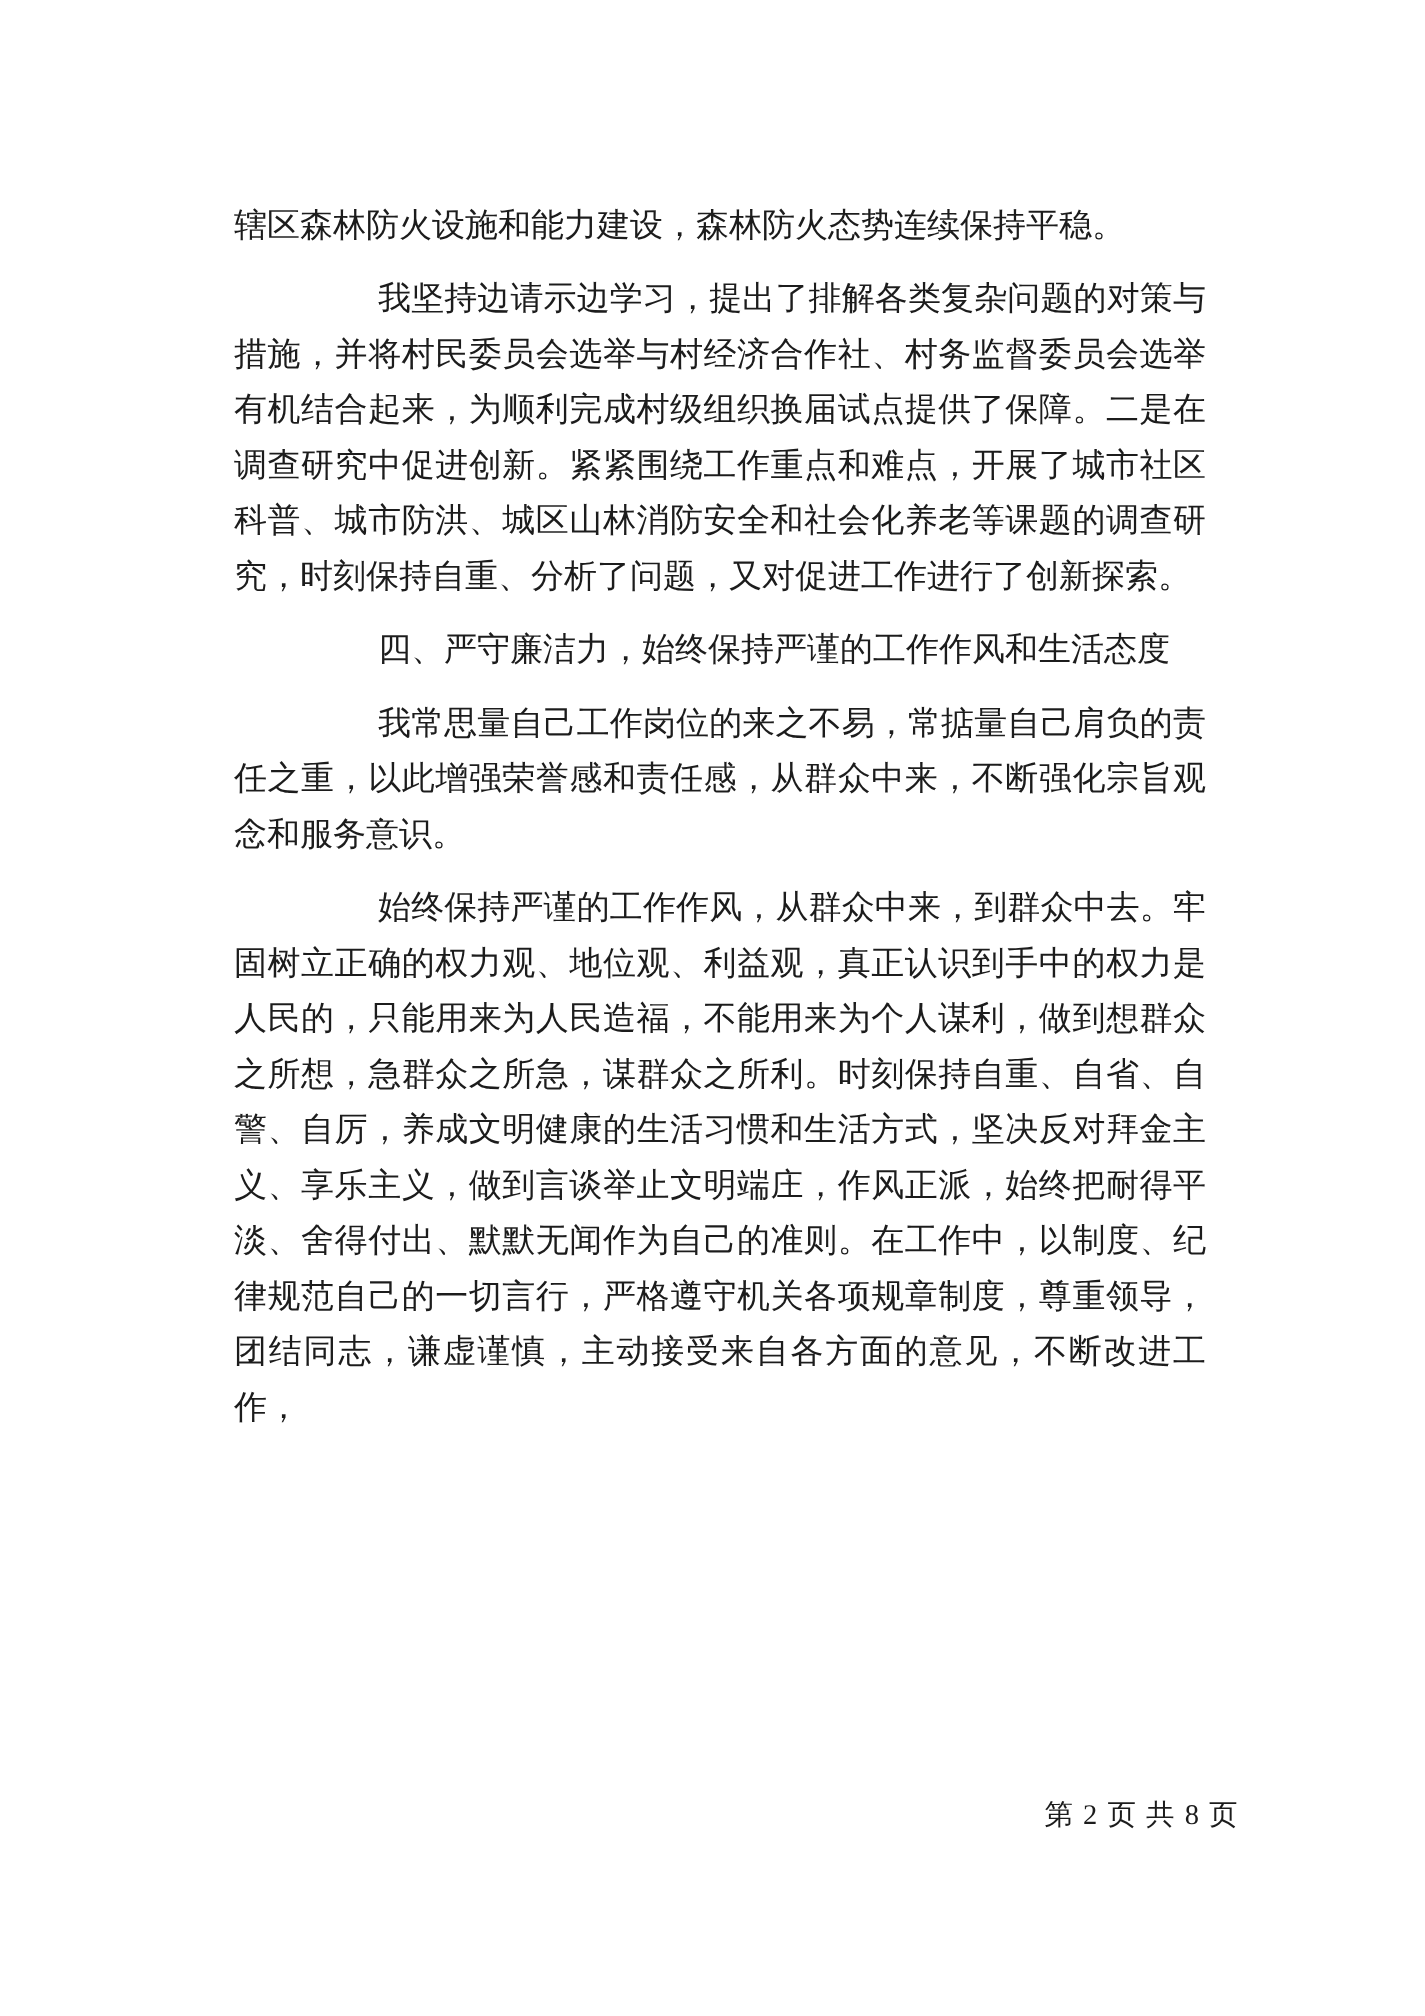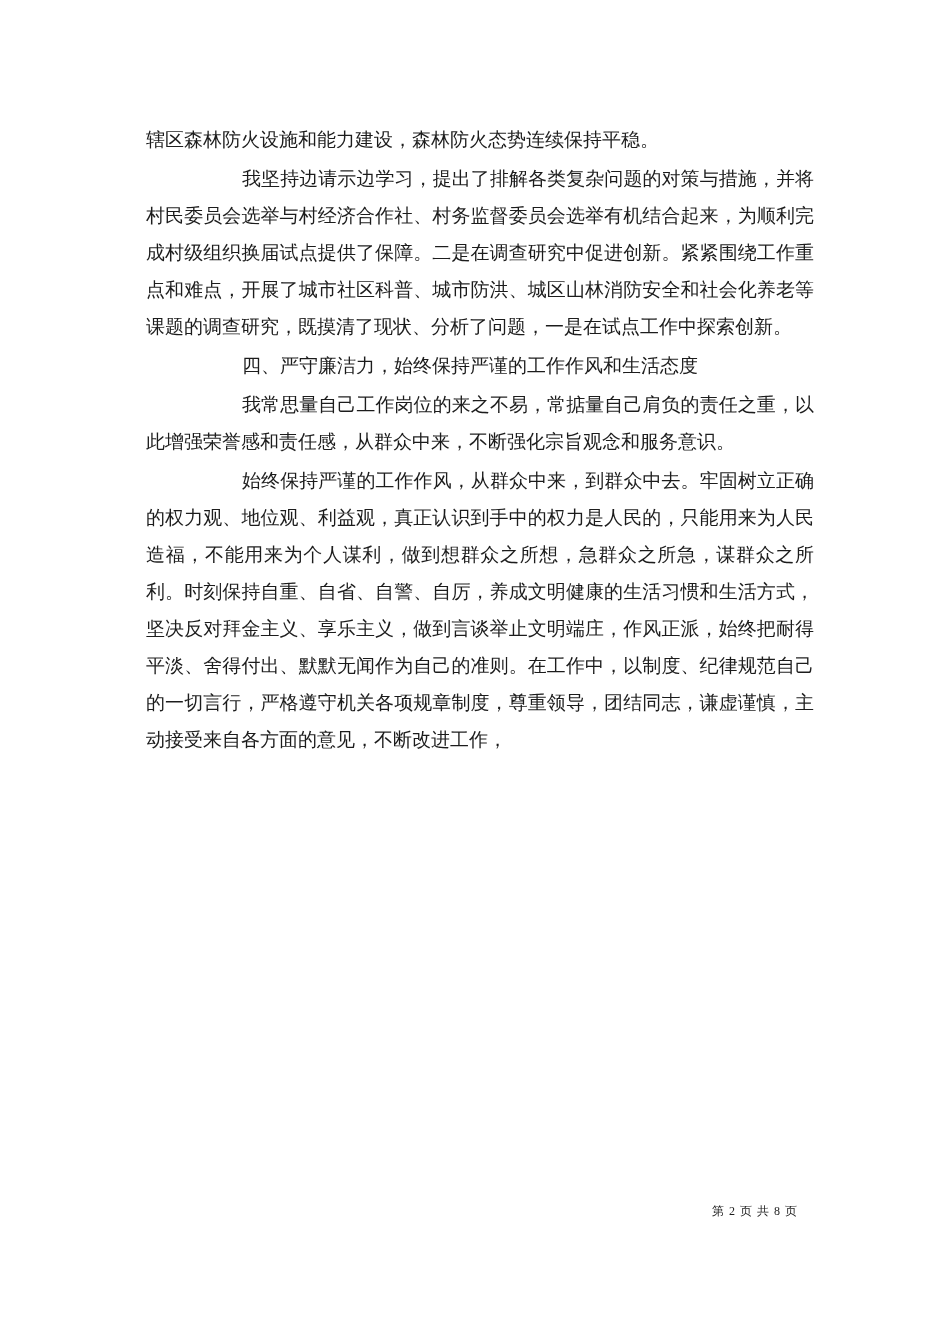--- a/index.html
+++ b/index.html
@@ -16,49 +16,49 @@
     font-family: "Liberation Serif", "DejaVu Serif", serif;
     color: #1c1c1c;
   }
   .content {
     position: absolute;
     left: 144px;
     top: 119px;
     width: 672px;
   }
   .para {
-    margin: 2px;
+    margin: 12px;
     padding: 0;
-    font-size: 19px;
+    font-size: 22px;
     line-height: 37px;
     letter-spacing: 0;
     text-align: justify;
     text-justify: inter-ideograph;
     text-indent: 96px;
     word-break: break-all;
     font-weight: normal;
   }
   .para.no-indent {
     text-indent: 0;
   }
   .footer {
     position: absolute;
     top: 1200px;
-    right: 152px;
-    font-size: 12px;
+    right: 124px;
+    font-size: 19px;
     line-height: 22px;
     color: #1c1c1c;
     letter-spacing: 1px;
   }
 </style>
 </head>
 <body>
 
 <div class="page">
   <div class="content">
     <p class="para no-indent">辖区森林防火设施和能力建设，森林防火态势连续保持平稳。</p>
-    <p class="para">我坚持边请示边学习，提出了排解各类复杂问题的对策与措施，并将村民委员会选举与村经济合作社、村务监督委员会选举有机结合起来，为顺利完成村级组织换届试点提供了保障。二是在调查研究中促进创新。紧紧围绕工作重点和难点，开展了城市社区科普、城市防洪、城区山林消防安全和社会化养老等课题的调查研究，既摸清了现状、分析了问题，一是在试点工作中探索创新。</p>
+    <p class="para">我坚持边请示边学习，提出了排解各类复杂问题的对策与措施，并将村民委员会选举与村经济合作社、村务监督委员会选举有机结合起来，为顺利完成村级组织换届试点提供了保障。二是在调查研究中促进创新。紧紧围绕工作重点和难点，开展了城市社区科普、城市防洪、城区山林消防安全和社会化养老等课题的调查研究，时刻保持自重、分析了问题，又对促进工作进行了创新探索。</p>
     <p class="para">四、严守廉洁力，始终保持严谨的工作作风和生活态度</p>
     <p class="para">我常思量自己工作岗位的来之不易，常掂量自己肩负的责任之重，以此增强荣誉感和责任感，从群众中来，不断强化宗旨观念和服务意识。</p>
     <p class="para">始终保持严谨的工作作风，从群众中来，到群众中去。牢固树立正确的权力观、地位观、利益观，真正认识到手中的权力是人民的，只能用来为人民造福，不能用来为个人谋利，做到想群众之所想，急群众之所急，谋群众之所利。时刻保持自重、自省、自警、自厉，养成文明健康的生活习惯和生活方式，坚决反对拜金主义、享乐主义，做到言谈举止文明端庄，作风正派，始终把耐得平淡、舍得付出、默默无闻作为自己的准则。在工作中，以制度、纪律规范自己的一切言行，严格遵守机关各项规章制度，尊重领导，团结同志，谦虚谨慎，主动接受来自各方面的意见，不断改进工作，</p>
   </div>
   <div class="footer">第 2 页 共 8 页</div>
 </div>
 
 </body></html>

